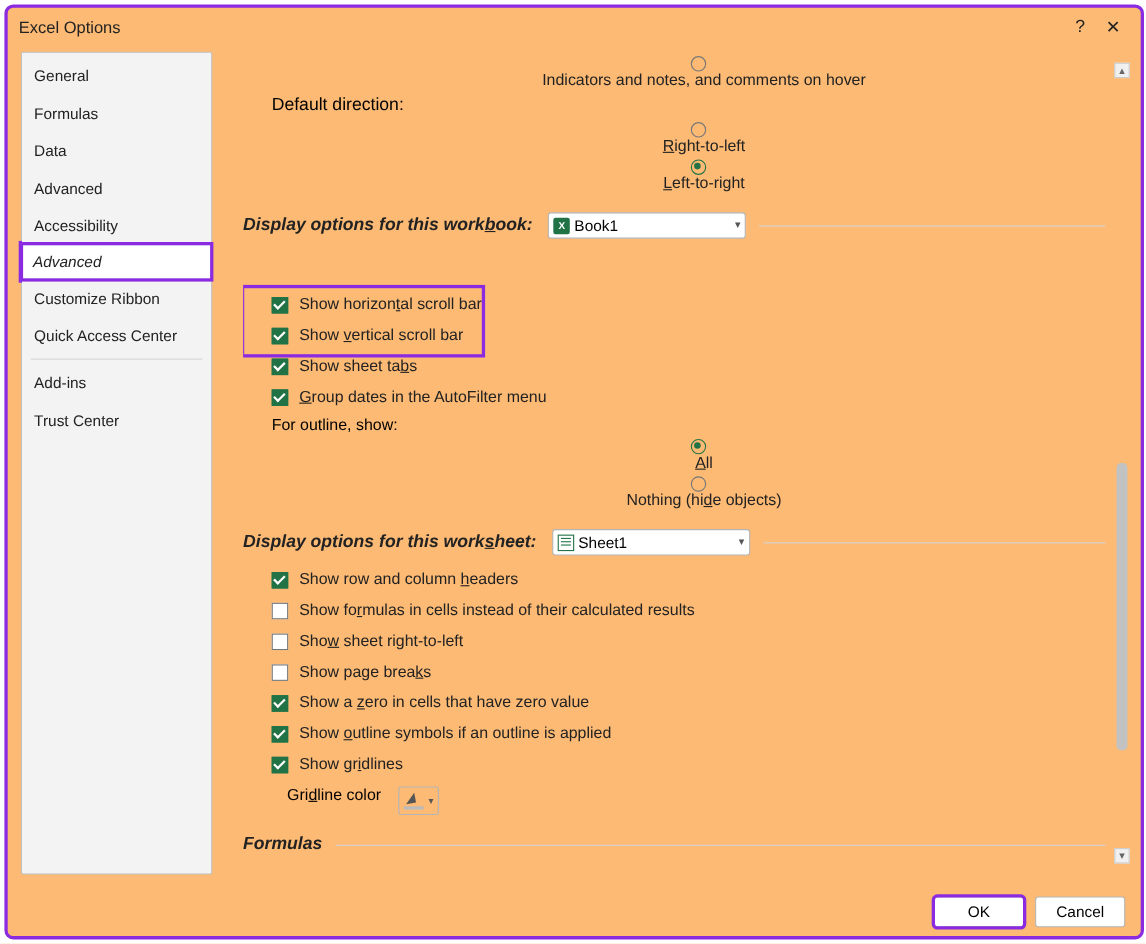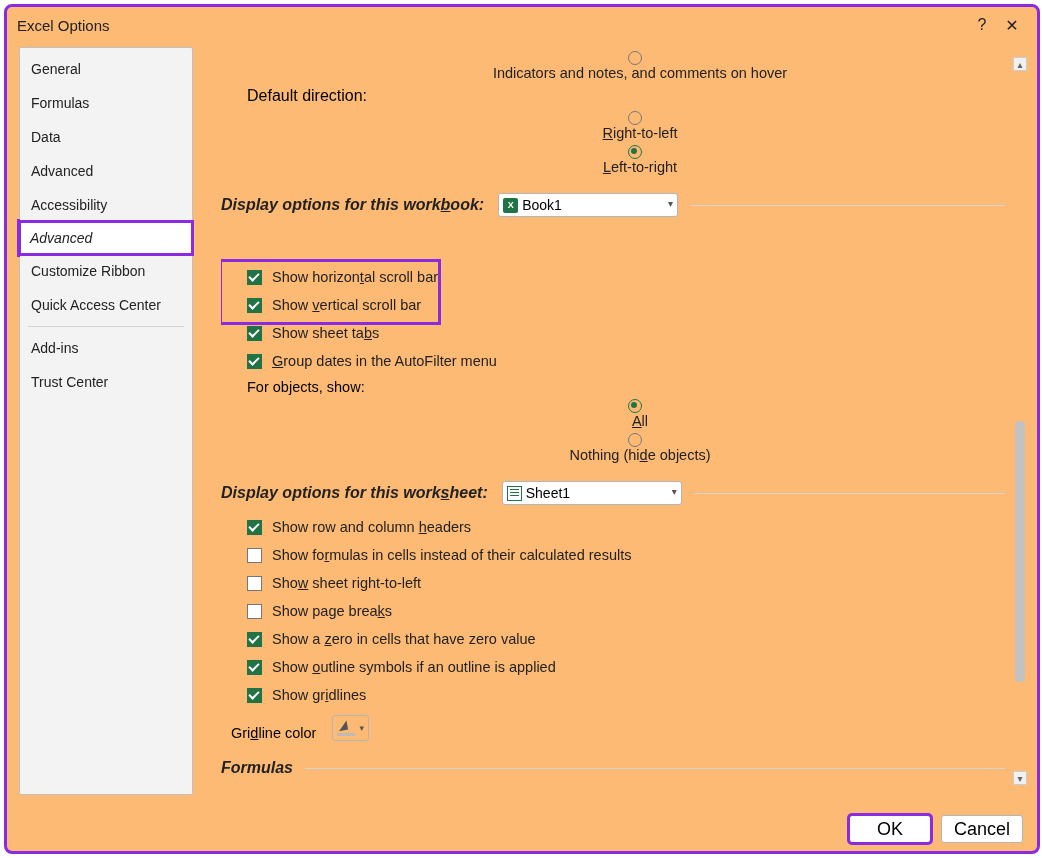--- a/index.html
+++ b/index.html
@@ -35,38 +35,38 @@
 .checkbox.checked { background: #217346; border-color: #217346; }
 .checkbox.checked::after { content: ""; position: absolute; left: 3px; top: 0px; width: 4px; height: 8px; border: solid #fff; border-width: 0 2px 2px 0; transform: rotate(45deg); }
 .label-text { }
 .label-text u { text-decoration: underline; }
 
 .section-header { display: flex; align-items: center; margin: 18px 0 10px 0; }
 .section-header .title { font-weight: 600; font-size: 16px; color: #222; font-style: italic; }
 .section-header .rule { flex: 1; height: 1px; background: #d4d4d4; margin-left: 12px; }
 .default-dir-label { font-size: 16px; margin-left: 0; margin-bottom: 6px; margin-top: 6px; }
 .for-objects-label { font-size: 14.5px; margin-left: 6px; margin-top: 6px; margin-bottom: 4px; }
-.gridline-row { display: flex; align-items: flex-end; margin-left: 10px; margin-top: 8px; font-size: 14.5px; }
+.gridline-row { display: flex; align-items: flex-start; margin-left: 40px; margin-top: 8px; font-size: 14.5px; }
 
 .dd-select { display: inline-flex; align-items: center; border: 1px solid #b5b5b5; border-radius: 3px; height: 24px; padding: 0 22px 0 4px; position: relative; min-width: 180px; background: #fff; margin-left: 14px; font-size: 14px; }
 .dd-select .dd-caret { position: absolute; right: 4px; top: 4px; font-size: 10px; color: #555; }
 .excel-icon { width: 15px; height: 15px; background: #217346; color: #fff; font-size: 9px; font-weight: bold; display: inline-flex; align-items: center; justify-content: center; border-radius: 2px; margin-right: 4px; }
 .sheet-icon { width: 15px; height: 15px; border: 1px solid #217346; background: #fff; position: relative; margin-right: 4px; }
 .sheet-icon::before { content: ""; position: absolute; top: 2px; left: 2px; right: 2px; height: 1px; background: #217346; box-shadow: 0 3px 0 #217346, 0 6px 0 #217346; }
 
 .highlight-box { position: absolute; border: 3px solid #8a2be2; pointer-events: none; }
 
 .color-btn { display: inline-flex; align-items: center; border: 1px solid #b5b5b5; border-radius: 3px; height: 26px; padding: 0 4px; margin-left: 16px; }
 .color-btn .fill-icon { width: 18px; height: 16px; position: relative; }
 .color-btn .fill-icon::before { content: "◢"; position: absolute; left: 1px; top: -2px; font-size: 12px; color: #555; transform: rotate(-10deg);}
 .color-btn .fill-icon::after { content: ""; position: absolute; left: 0; bottom: 0; width: 18px; height: 3px; background: #bbb; }
 .color-btn .caret { margin-left: 4px; font-size: 9px; color: #555; }
 
 .footer { position: absolute; bottom: 8px; right: 14px; display: flex; gap: 10px; }
-.btn { min-width: 82px; height: 28px; border: 1px solid #b5b5b5; background: #fff; border-radius: 3px; font-size: 18px; cursor: pointer; }
+.btn { min-width: 82px; height: 28px; border: 1px solid #b5b5b5; background: #fff; border-radius: 3px; font-size: 14px; cursor: pointer; }
 .btn.ok { outline: 3px solid #8a2be2; outline-offset: -1px; }
 .indent-top { margin-left: 26px; }
 </style>
 </head>
 <body>
 
 <div class="outer-border">
   <div class="titlebar">
     <span class="title">Excel Options</span>
     <span class="spacer"></span>
@@ -129,21 +129,21 @@
         </div>
 
         <div class="option-row">
           <span class="checkbox checked"></span>
           <span class="label-text">Show sheet ta<u>b</u>s</span>
         </div>
         <div class="option-row">
           <span class="checkbox checked"></span>
           <span class="label-text"><u>G</u>roup dates in the AutoFilter menu</span>
         </div>
-        <div class="for-objects-label indent-top">For objects, show:</div>
+        <div class="for-objects-label indent-top">For outline, show:</div>
         <div class="option-row indent2">
           <span class="radio checked"></span>
           <span class="label-text"><u>A</u>ll</span>
         </div>
         <div class="option-row indent2">
           <span class="radio"></span>
           <span class="label-text">Nothing (hi<u>d</u>e objects)</span>
         </div>
 
         <div class="section-header">

